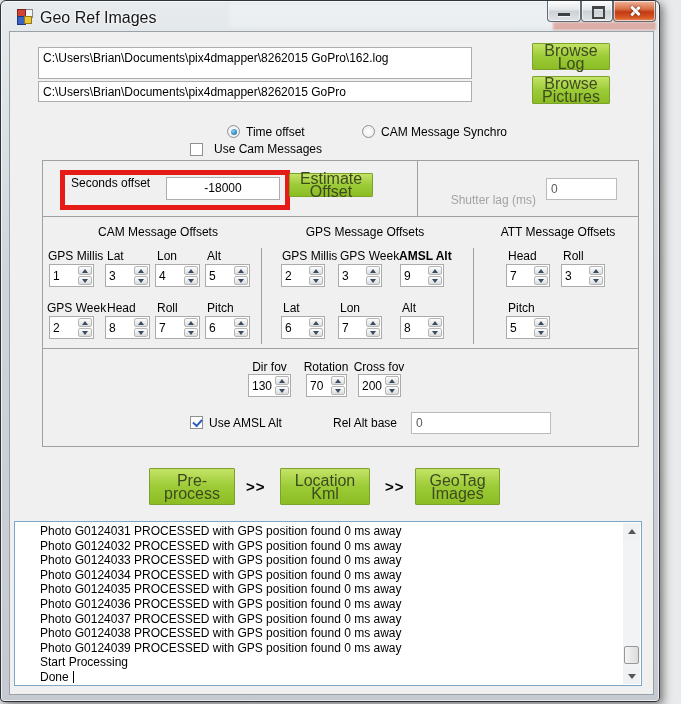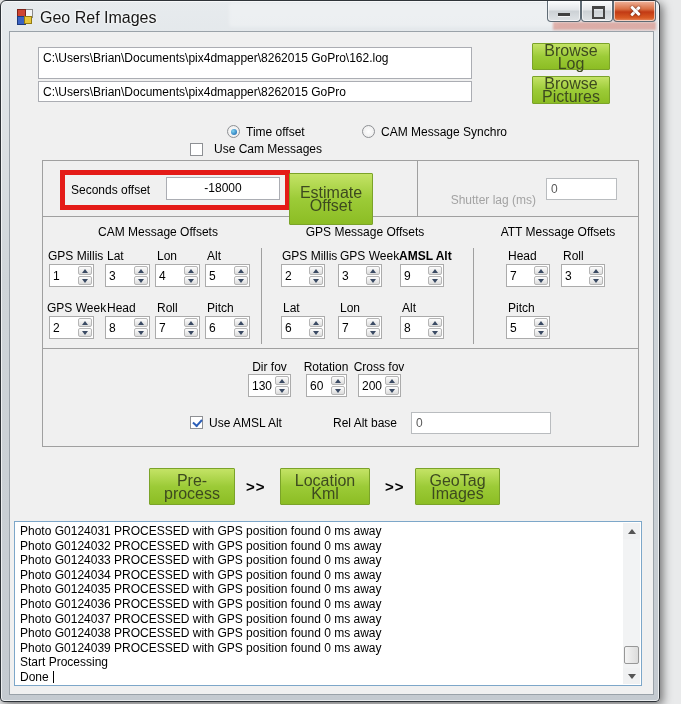--- a/index.html
+++ b/index.html
@@ -72,21 +72,21 @@
   .sb{position:relative;display:block;width:14px;height:9px;margin-bottom:1px;box-sizing:border-box;
       border:1px solid #b6b6b6;border-radius:2px;background:linear-gradient(#fdfdfd,#dcdcdc);}
   .sb.up::after{content:"";position:absolute;left:3px;top:2px;border-left:3px solid transparent;
       border-right:3px solid transparent;border-bottom:4px solid #3a4a63;}
   .sb.dn::after{content:"";position:absolute;left:3px;top:2px;border-left:3px solid transparent;
       border-right:3px solid transparent;border-top:4px solid #3a4a63;}
   
   .redbox{position:absolute;border:5px solid #e41b17;box-sizing:border-box;}
   
   .logarea{position:absolute;left:4px;top:489px;width:628px;height:165px;background:#fff;
-           border:1px solid #7da7c9;box-sizing:border-box;overflow:hidden;}
+           border:1px solid #7da7c9;box-sizing:border-box;overflow:hidden;padding-left:20px;}
   .logline{position:relative;font-size:12px;line-height:14.6px;color:#000;padding-left:5px;white-space:nowrap;}
   .logline:first-child{padding-top:2px;}
   .caret{display:inline-block;width:1px;height:12px;background:#000;margin-left:4px;vertical-align:-2px;}
   .vscroll{position:absolute;right:1px;top:1px;width:17px;height:161px;background:#f2f3f4;}
   .varrow{position:absolute;left:0;width:17px;height:16px;background:#f0f1f2;}
   .varrow::after{content:"";position:absolute;left:5px;}
   .varrow.up{top:0;}
   .varrow.up::after{top:6px;border-left:4px solid transparent;border-right:4px solid transparent;border-bottom:5px solid #555;}
   .varrow.dn{bottom:0;}
   .varrow.dn::after{top:6px;border-left:4px solid transparent;border-right:4px solid transparent;border-top:5px solid #555;}
@@ -136,23 +136,23 @@
       <span class="lbl" style="left:371px;top:93px;">CAM Message Synchro</span>
       <span class="cb" style="left:180px;top:111px;"></span>
       <span class="lbl" style="left:204px;top:110px;">Use Cam Messages</span>
 
       <div class="panel" style="left:32px;top:128px;width:597px;height:287px;">
 
         <div class="hline" style="left:0;top:55px;width:595px;"></div>
         <div class="vline" style="left:374px;top:0;height:55px;"></div>
 
         <div class="redbox" style="left:17px;top:9px;width:230px;height:40px;"></div>
-        <span class="lbl" style="left:28px;top:22px;">Seconds offset</span>
+        <span class="lbl" style="left:28px;top:15px;">Seconds offset</span>
         <div class="tb" style="left:123px;top:16px;width:114px;height:23px;text-align:center;">-18000</div>
-        <div class="greenbtn" style="left:246px;top:12px;width:84px;height:52px;padding:0 24px;">Estimate Offset</div>
+        <div class="greenbtn" style="left:246px;top:12px;width:84px;height:24px;padding:0 24px;">Estimate Offset</div>
         <span class="lbl gray" style="left:380px;top:22px;width:113px;text-align:right;margin-top:10px;">Shutter lag (ms)</span>
         <div class="tb disabled" style="left:503px;top:17px;width:71px;height:22px;">0</div>
 
         <div class="hline" style="left:0;top:187px;width:595px;"></div>
         <div class="vline" style="left:218px;top:87px;height:96px;"></div>
         <div class="vline" style="left:430px;top:87px;height:96px;"></div>
 
         <span class="lbl" style="left:30px;top:64px;width:170px;text-align:center;">CAM Message Offsets</span>
         <span class="lbl" style="left:237px;top:64px;width:170px;text-align:center;">GPS Message Offsets</span>
         <span class="lbl" style="left:430px;top:64px;width:170px;text-align:center;">ATT Message Offsets</span>
@@ -302,21 +302,21 @@
         <span class="lbl" style="left:256px;top:199px;width:54px;text-align:center;">Rotation</span>
         <span class="lbl" style="left:308px;top:199px;width:56px;text-align:center;">Cross fov</span>
         <div class="spin" style="left:205px;top:213px;width:43px;">
             <span class="v">130</span>
             <span class="btns">
               <i class="sb up"></i>
               <i class="sb dn"></i>
             </span>
           </div>
         <div class="spin" style="left:263px;top:213px;width:41px;">
-            <span class="v">60</span>
+            <span class="v">70</span>
             <span class="btns">
               <i class="sb up"></i>
               <i class="sb dn"></i>
             </span>
           </div>
         <div class="spin" style="left:315px;top:213px;width:43px;">
             <span class="v">200</span>
             <span class="btns">
               <i class="sb up"></i>
               <i class="sb dn"></i>

